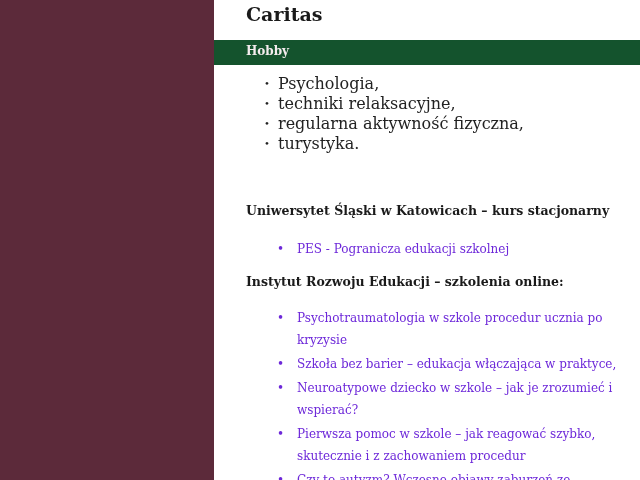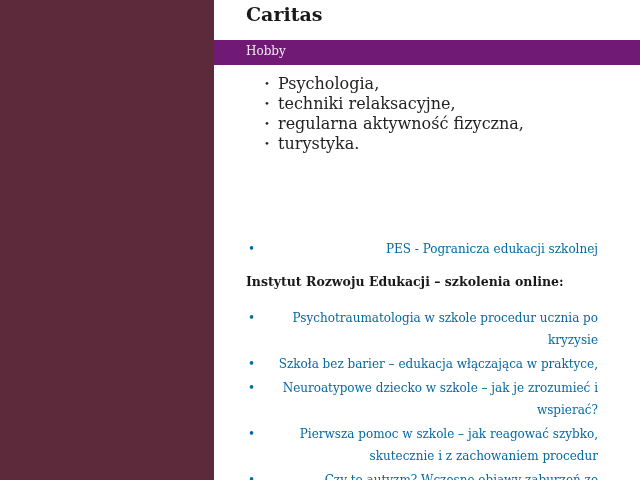--- a/index.html
+++ b/index.html
@@ -36,23 +36,23 @@
     .org {
       position: absolute;
       left: 246px;
       top: 3px;
       font-weight: bold;
       font-size: 19px;
       color: #1a1a1a;
     }
     .bar {
       position: absolute;
-      background: #701a75;
+      background: #14532d;
       color: #f4ecee;
-      font-weight: normal;
+      font-weight: bold;
       box-sizing: border-box;
     }
     .bar-hobby {
       left: 214px;
       top: 40px;
       width: 426px;
       height: 25px;
       font-size: 12px;
       padding-left: 32px;
       line-height: 22px;
@@ -97,25 +97,24 @@
       left: 246px;
       font-weight: bold;
       font-size: 12.5px;
       color: #1a1a1a;
       white-space: nowrap;
     }
     .inst-1 { top: 203px; }
     .inst-2 { top: 274px; }
     .course-list {
       position: absolute;
-      left: 248px;
+      left: 277px;
       width: 350px;
       font-size: 12px;
-      color: #0369a1;
-      text-align: right;
+      color: #6d28d9;
     }
     .course-list li {
       position: relative;
       padding-left: 20px;
       line-height: 22px;
       margin-bottom: 2px;
     }
     .course-list li::before {
       content: "•";
       position: absolute;
@@ -140,20 +139,21 @@
   </div>
 
   <ul class="hobby-list">
     <li>Psychologia,</li>
     <li>techniki relaksacyjne,</li>
     <li>regularna aktywność fizyczna,</li>
     <li>turystyka.</li>
   </ul>
 
 
+  <div class="inst inst-1">Uniwersytet Śląski w Katowicach – kurs stacjonarny</div>
   <ul class="course-list list-pes">
     <li>PES - Pogranicza edukacji szkolnej</li>
   </ul>
 
   <div class="inst inst-2">Instytut Rozwoju Edukacji – szkolenia online:</div>
   <ul class="course-list list-ire">
     <li>Psychotraumatologia w szkole procedur ucznia po kryzysie</li>
     <li>Szkoła bez barier – edukacja włączająca w praktyce,</li>
     <li>Neuroatypowe dziecko w szkole – jak je zrozumieć i wspierać?</li>
     <li>Pierwsza pomoc w szkole – jak reagować szybko, skutecznie i z zachowaniem procedur</li>

